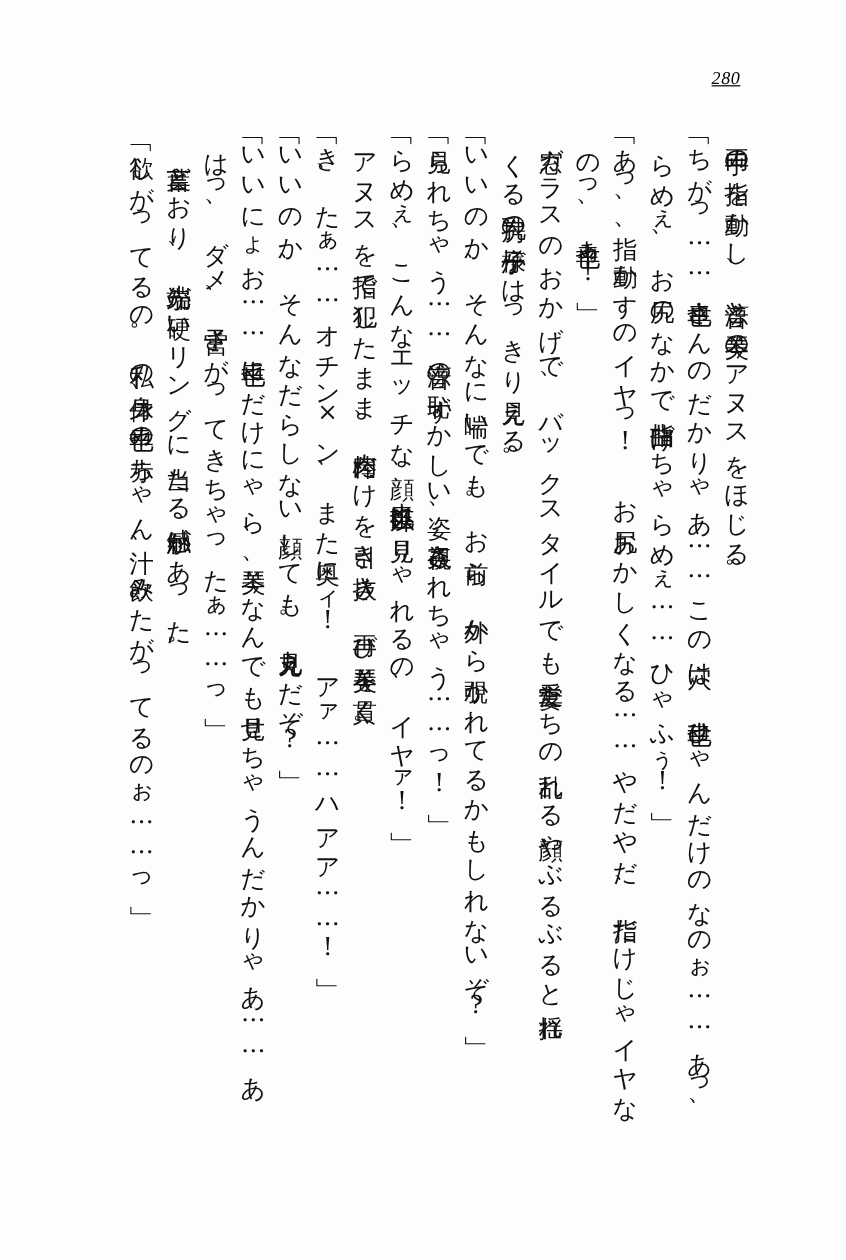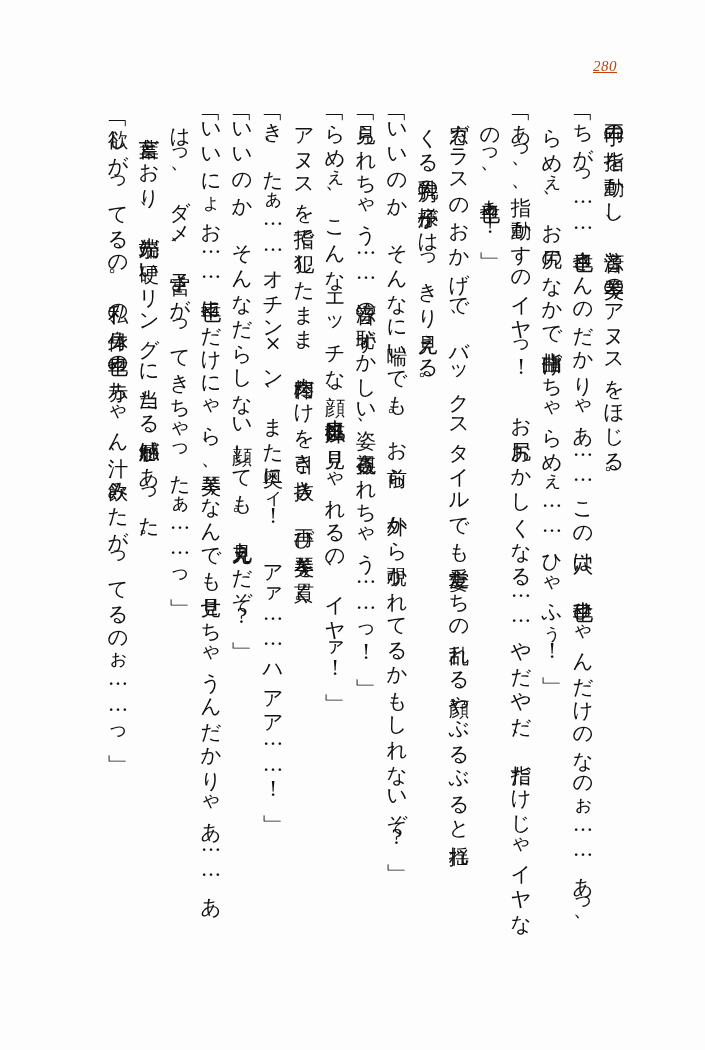--- a/index.html
+++ b/index.html
@@ -17,21 +17,21 @@
     background: #fdfdfd;
     overflow: hidden;
   }
   
   #page-number {
     position: absolute;
     top: 58px;
     right: 88px;
     font-size: 15px;
     font-style: italic;
-    color: #c2410c;
+    color: #000000;
     letter-spacing: 0.5px;
     text-decoration: underline;
   }
   
   #text-body {
     position: absolute;
     top: 108px;
     left: 84px;
     width: 540px;
     height: 800px;

